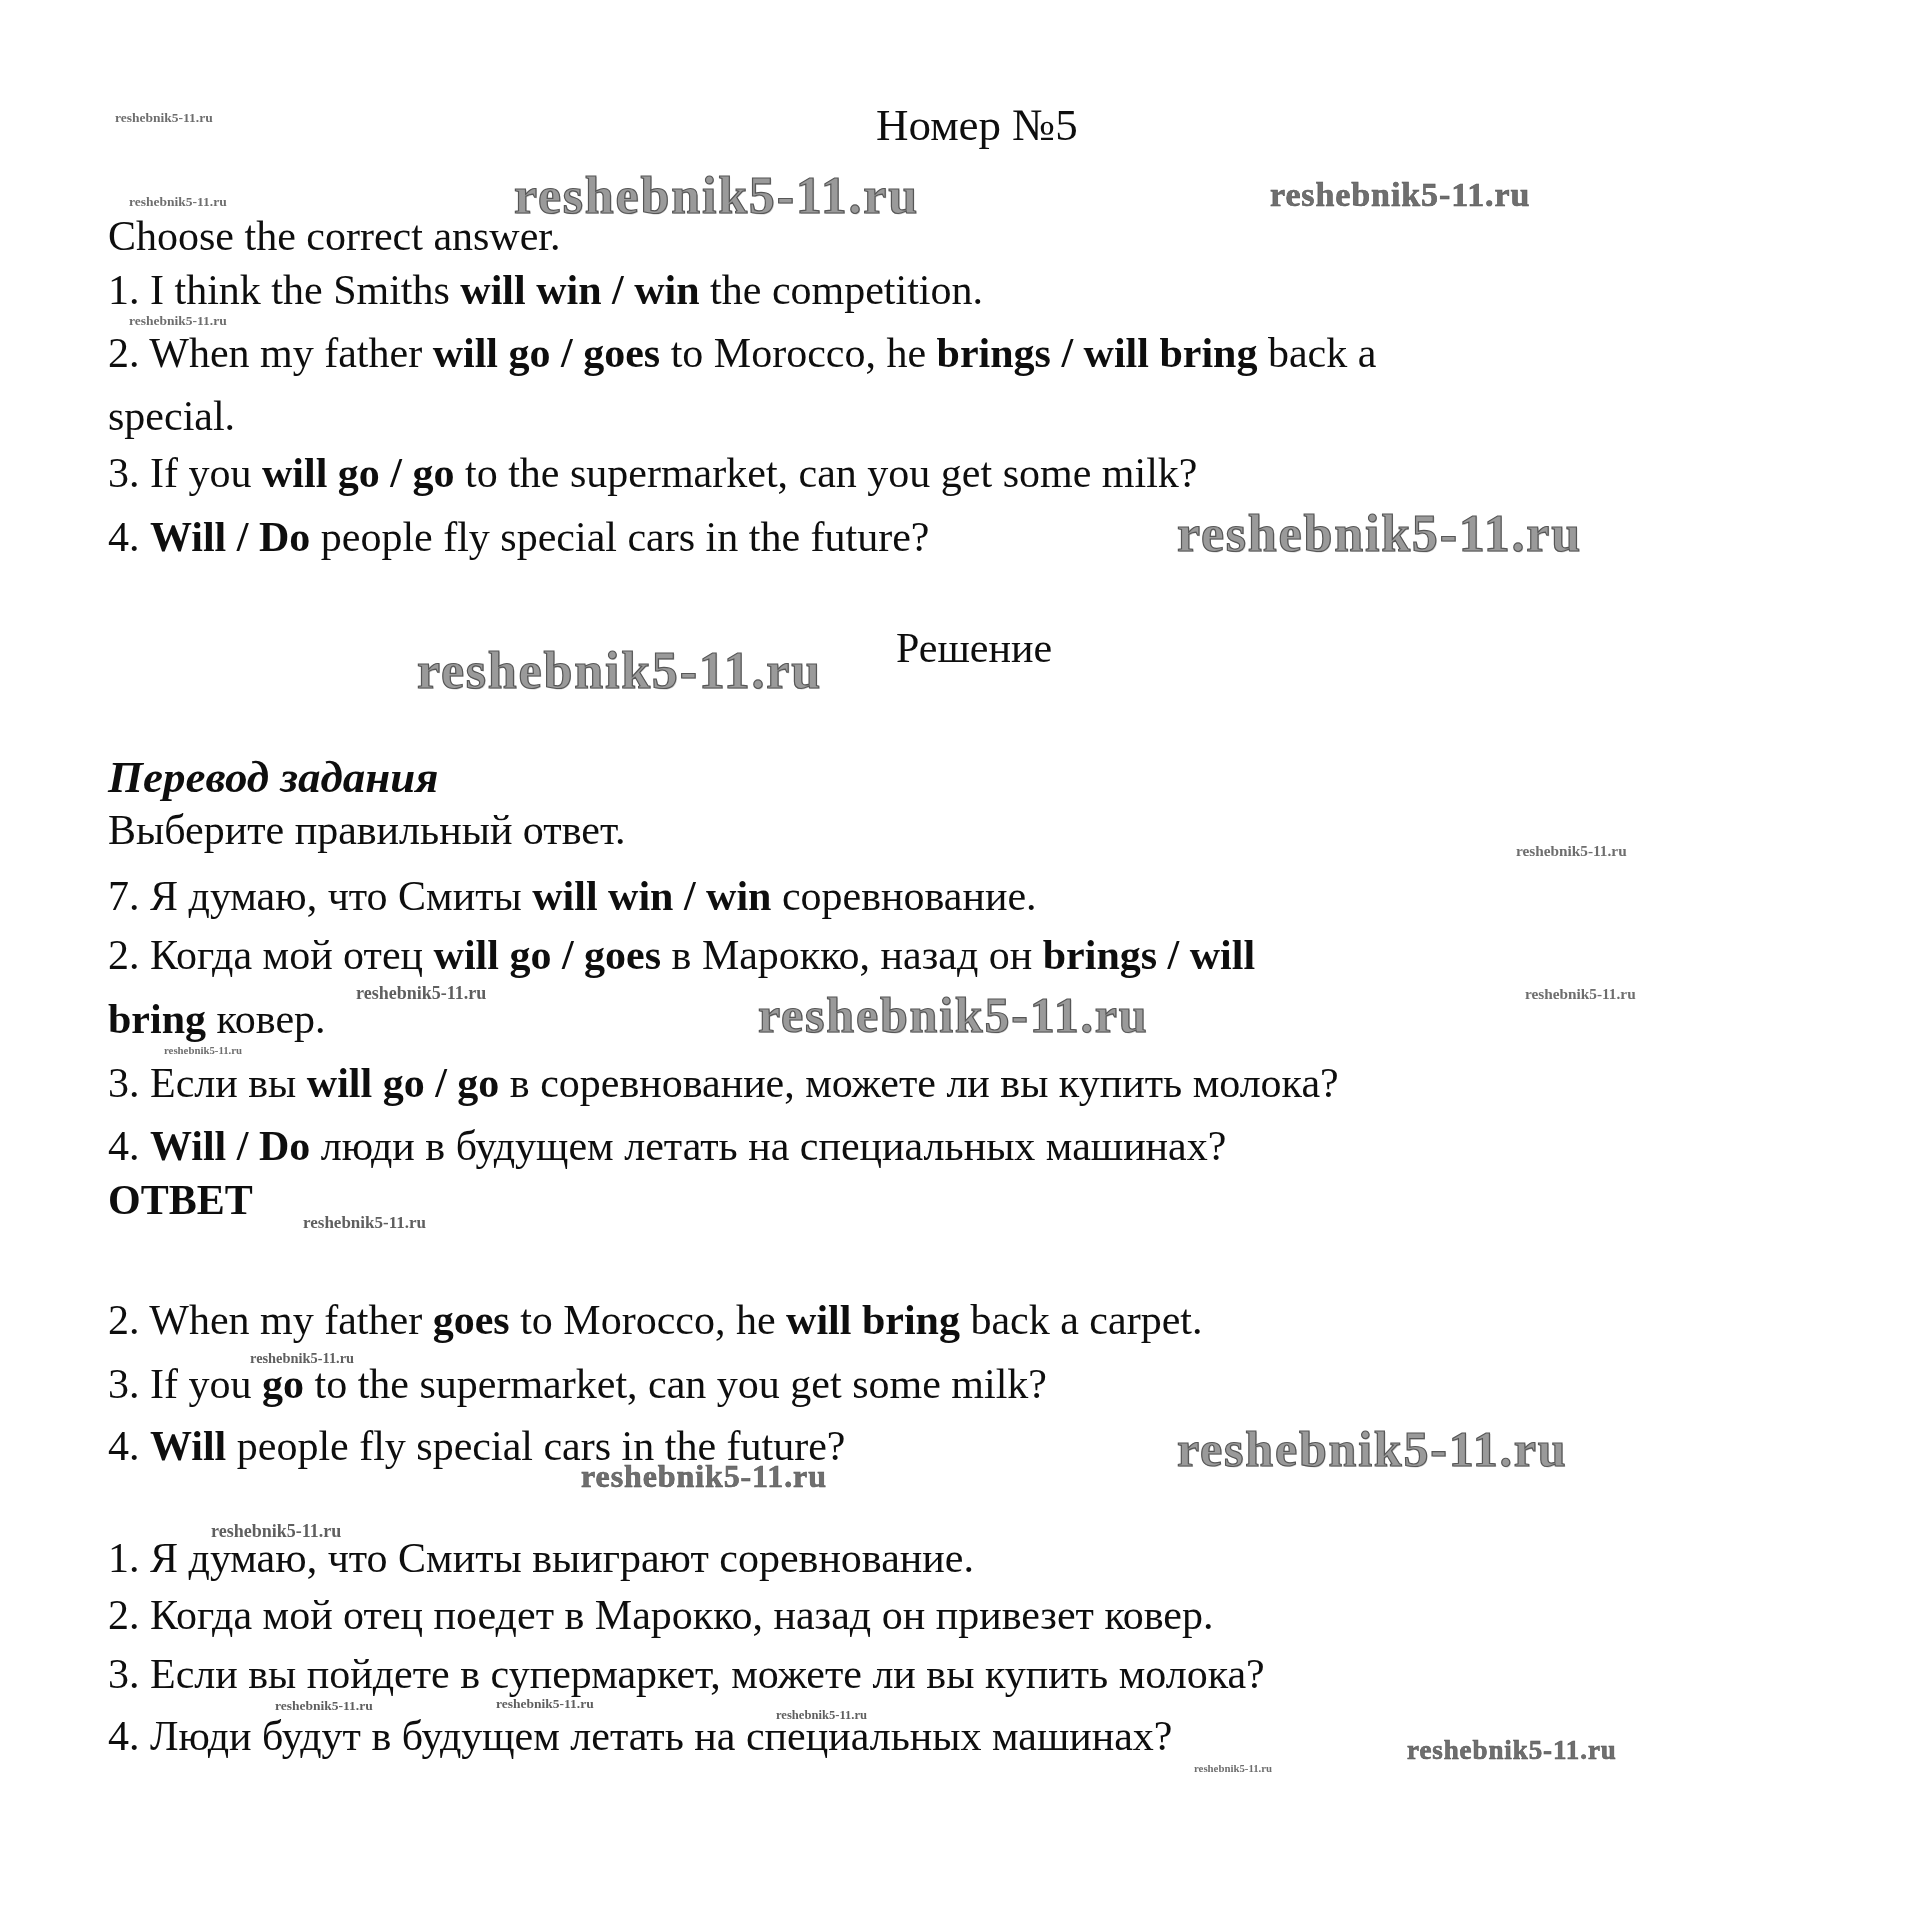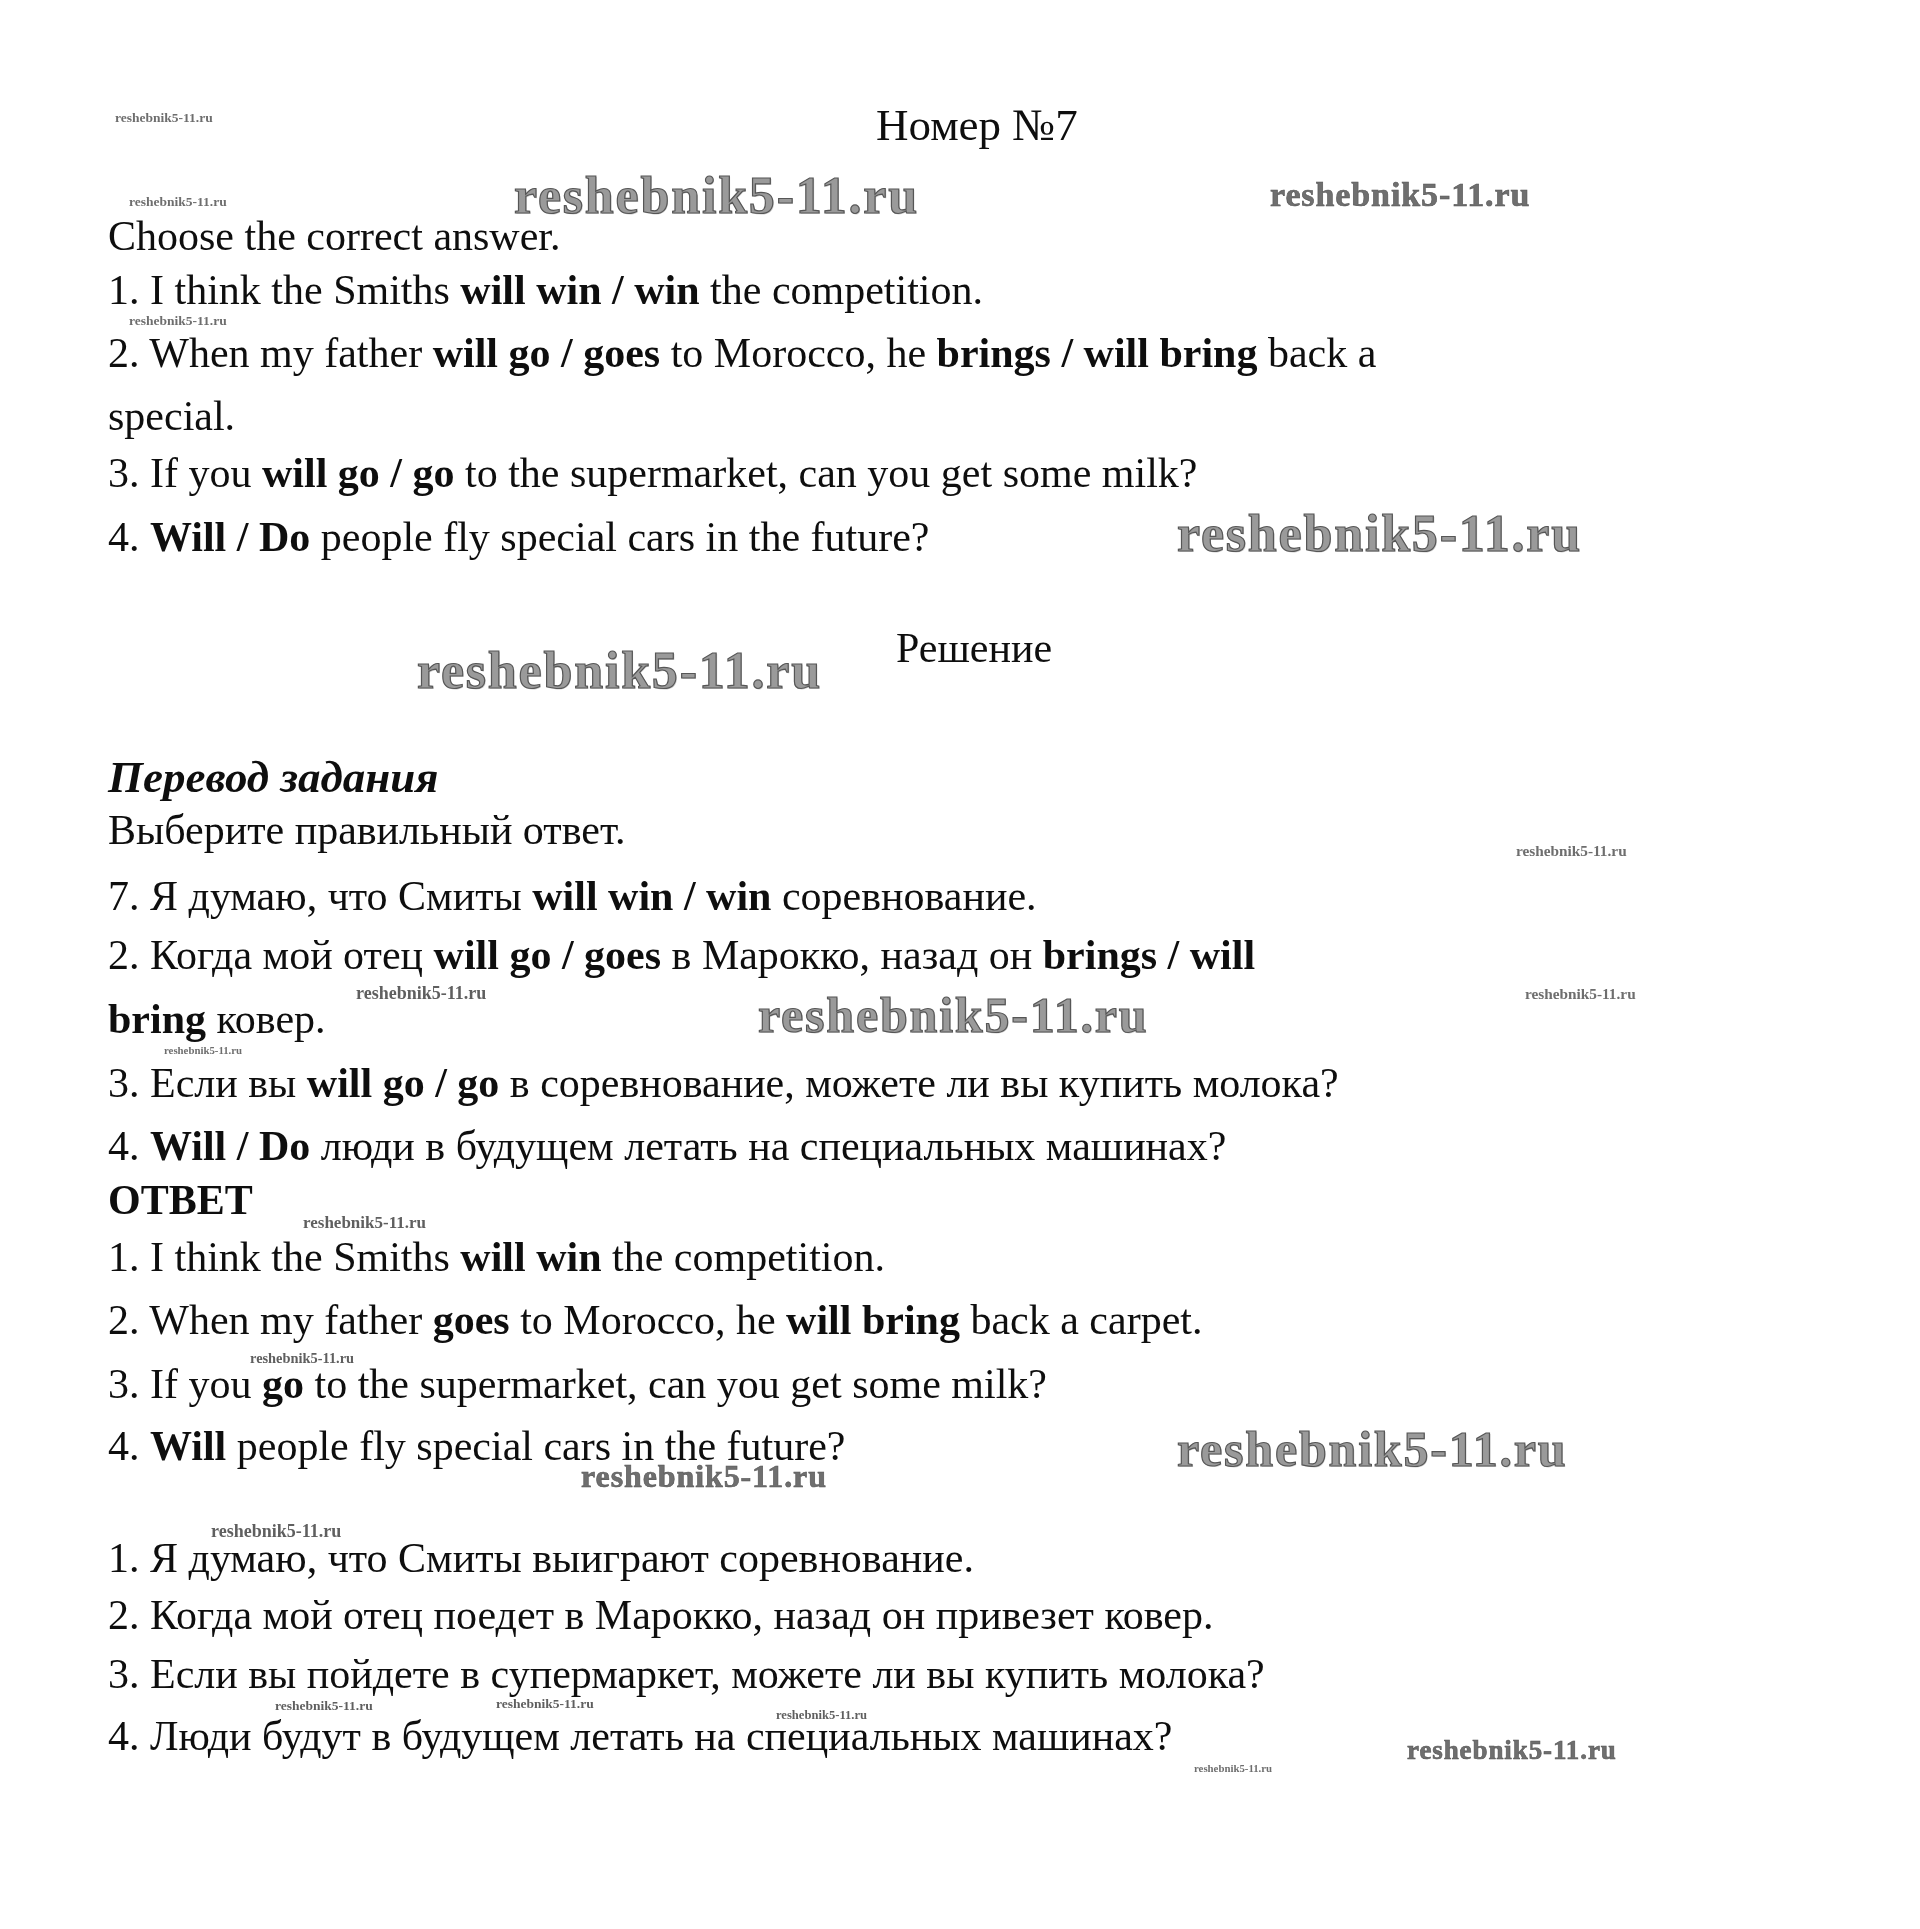--- a/index.html
+++ b/index.html
@@ -73,41 +73,40 @@
   <div class="wm wm-sm" style="left:250px;top:1350px;font-size:14.4px;">reshebnik5-11.ru</div>
   <div class="wm wm-big" style="left:1177px;top:1420px;font-size:50px;">reshebnik5-11.ru</div>
   <div class="wm wm-med" style="left:581px;top:1458px;font-size:32px;">reshebnik5-11.ru</div>
   <div class="wm wm-sm" style="left:211px;top:1521px;">reshebnik5-11.ru</div>
   <div class="wm wm-sm" style="left:275px;top:1698px;font-size:13.5px;">reshebnik5-11.ru</div>
   <div class="wm wm-sm" style="left:496px;top:1696px;font-size:13.5px;">reshebnik5-11.ru</div>
   <div class="wm wm-sm" style="left:776px;top:1708px;font-size:12.6px;">reshebnik5-11.ru</div>
   <div class="wm wm-med" style="left:1407px;top:1735px;font-size:27px;">reshebnik5-11.ru</div>
   <div class="wm wm-tn" style="left:1194px;top:1762px;font-size:10.8px;">reshebnik5-11.ru</div>
 
-  <div class="ln title" style="left:876px;top:101px;">Номер №7</div>
+  <div class="ln title" style="left:876px;top:101px;">Номер №5</div>
 
   <div class="ln" style="left:108px;top:214px;">Choose the correct answer.</div>
   <div class="ln" style="left:108px;top:268px;"><span>1. I think the Smiths </span><span class="b">will win / win</span><span> the competition.</span></div>
   <div class="ln" style="left:108px;top:331px;"><span>2. When my father </span><span class="b">will go / goes</span><span> to Morocco, he </span><span class="b">brings / will bring</span><span> back a</span></div>
   <div class="ln" style="left:108px;top:394px;"><span>special.</span></div>
   <div class="ln" style="left:108px;top:451px;text-align:right;"><span>3. If you </span><span class="b">will go / go</span><span> to the supermarket, can you get some milk?</span></div>
   <div class="ln" style="left:108px;top:515px;"><span>4. </span><span class="b">Will / Do</span><span> people fly special cars in the future?</span></div>
 
   <div class="ln" style="left:896px;top:626px;">Решение</div>
 
   <div class="ln hd-italic" style="left:108px;top:753px;">Перевод задания</div>
   <div class="ln" style="left:108px;top:808px;">Выберите правильный ответ.</div>
   <div class="ln" style="left:108px;top:874px;"><span>7. Я думаю, что Смиты </span><span class="b">will win / win</span><span> соревнование.</span></div>
   <div class="ln" style="left:108px;top:933px;"><span>2. Когда мой отец </span><span class="b">will go / goes</span><span> в Марокко, назад он </span><span class="b">brings / will</span></div>
   <div class="ln" style="left:108px;top:997px;"><span class="b">bring</span><span> ковер.</span></div>
   <div class="ln" style="left:108px;top:1061px;"><span>3. Если вы </span><span class="b">will go / go</span><span> в соревнование, можете ли вы купить молока?</span></div>
   <div class="ln" style="left:108px;top:1124px;font-family:Liberation Serif, serif;"><span>4. </span><span class="b">Will / Do</span><span> люди в будущем летать на специальных машинах?</span></div>
 
   <div class="ln hd-bold" style="left:108px;top:1178px;">ОТВЕТ</div>
-  <div class="ln" style="left:108px;top:1235px;"><span>1. I think the Smiths </span><span class="b">will win</span><span> the competition.</span></div>
   <div class="ln" style="left:108px;top:1298px;"><span>2. When my father </span><span class="b">goes</span><span> to Morocco, he </span><span class="b">will bring</span><span> back a carpet.</span></div>
   <div class="ln" style="left:108px;top:1362px;"><span>3. If you </span><span class="b">go</span><span> to the supermarket, can you get some milk?</span></div>
   <div class="ln" style="left:108px;top:1424px;"><span>4. </span><span class="b">Will</span><span> people fly special cars in the future?</span></div>
 
   <div class="ln" style="left:108px;top:1536px;">1. Я думаю, что Смиты выиграют соревнование.</div>
   <div class="ln" style="left:108px;top:1593px;">2. Когда мой отец поедет в Марокко, назад он привезет ковер.</div>
   <div class="ln" style="left:108px;top:1652px;">3. Если вы пойдете в супермаркет, можете ли вы купить молока?</div>
   <div class="ln" style="left:108px;top:1714px;">4. Люди будут в будущем летать на специальных машинах?</div>
 
 </div>

